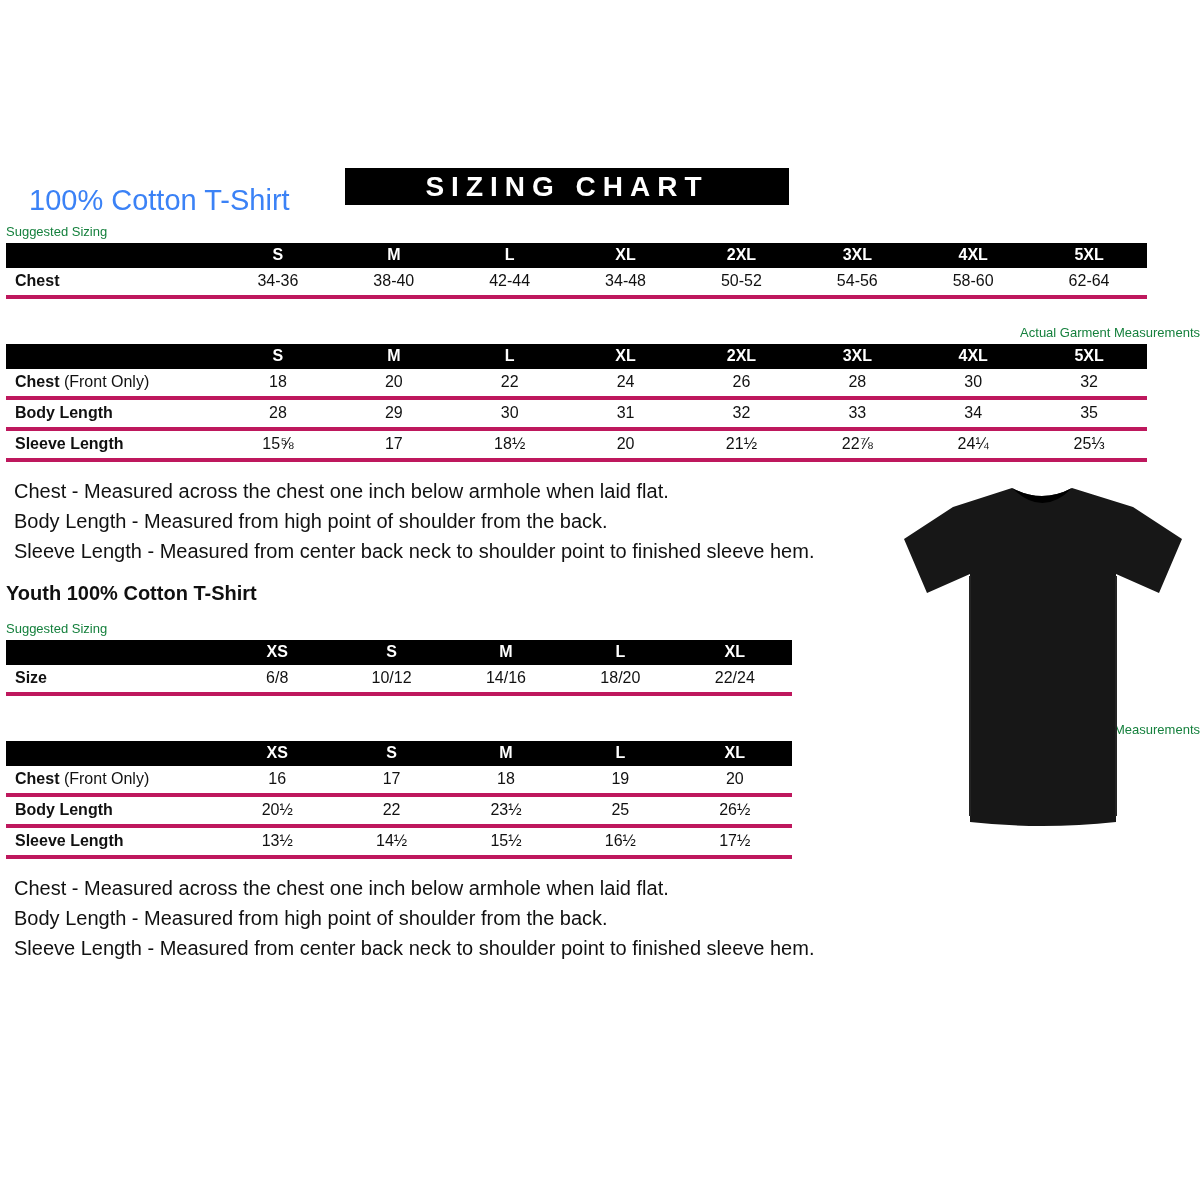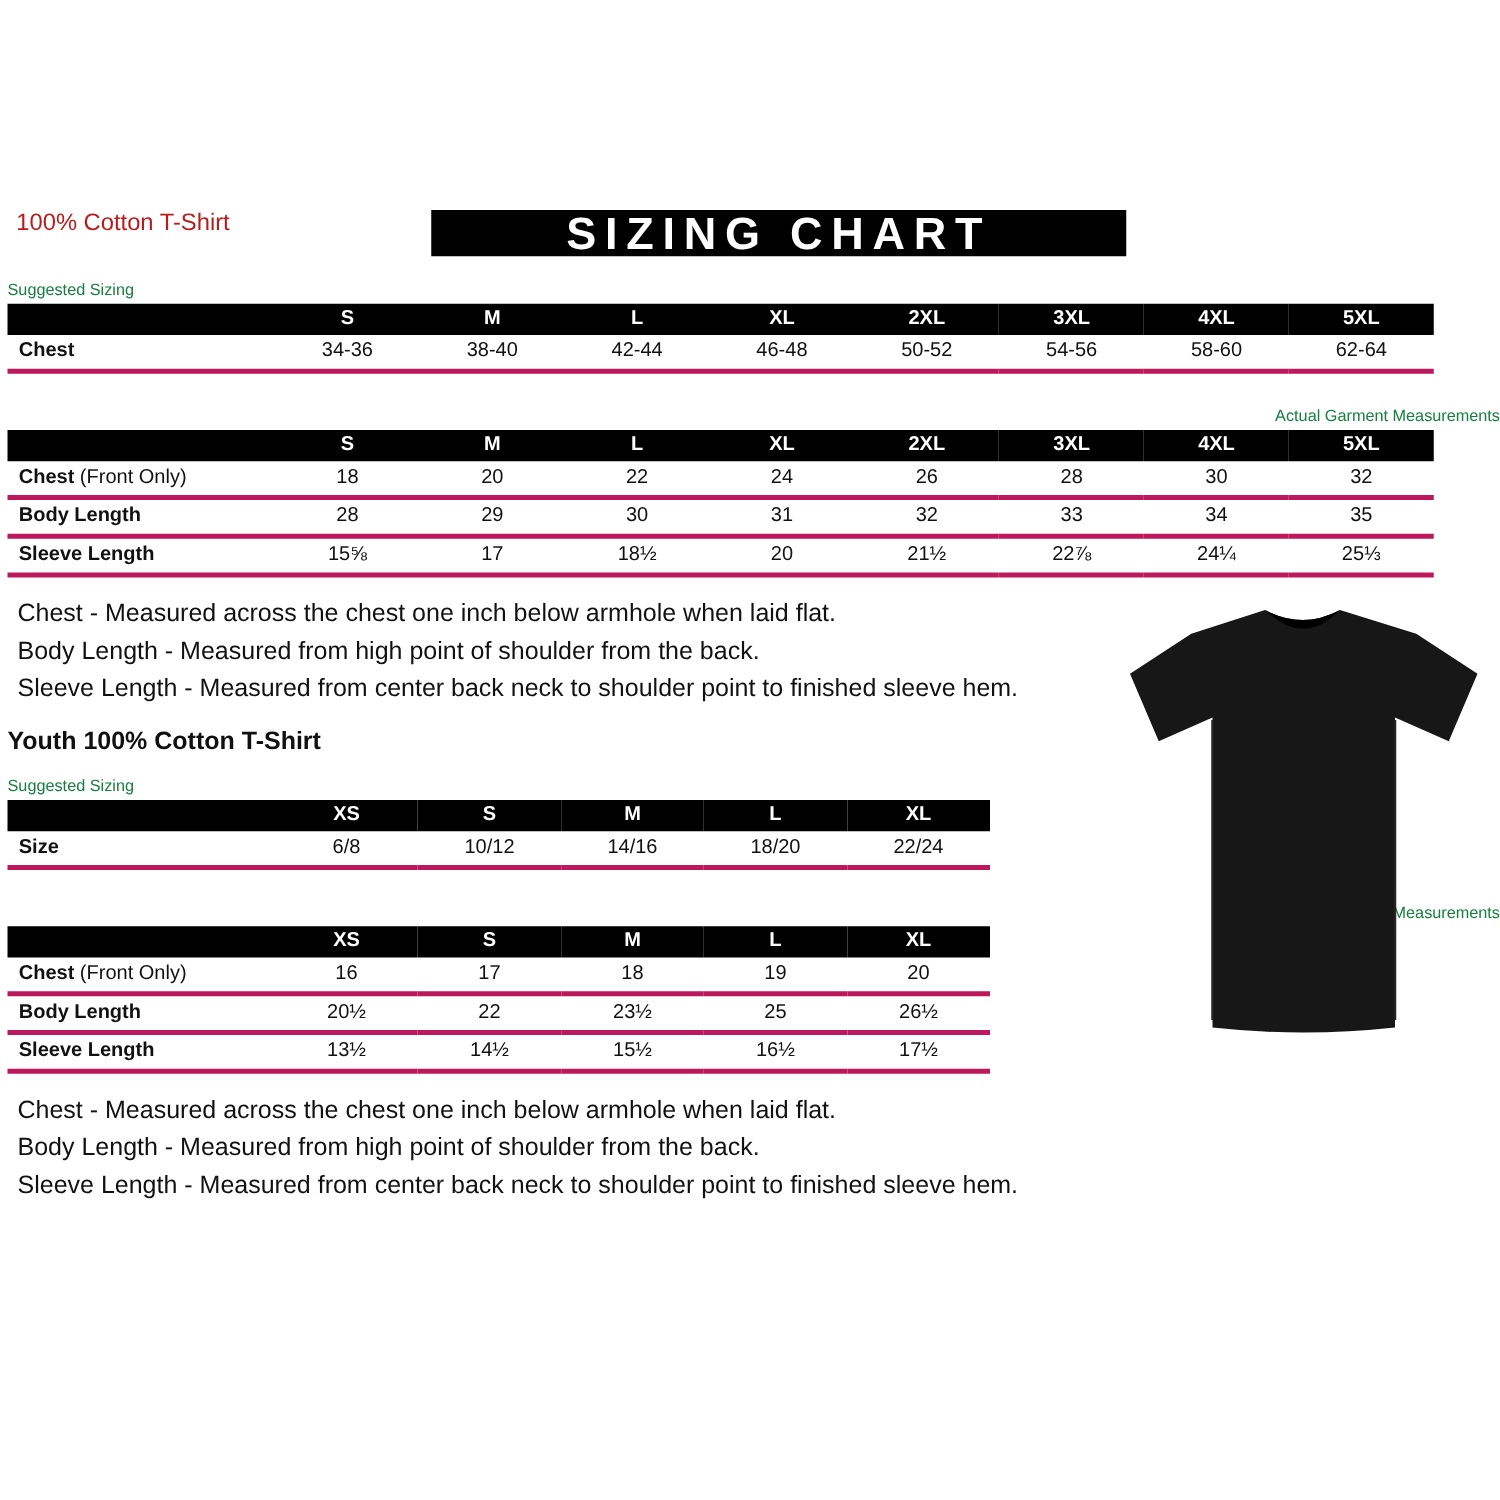--- a/index.html
+++ b/index.html
@@ -1,25 +1,25 @@
 <!DOCTYPE html>
 <html><head>
 <meta charset="utf-8">
 <style>
   html,body{margin:0;padding:0;background:#fff;}
   .page{
     position:relative;width:1200px;height:1200px;background:#fff;
     font-family:"Liberation Sans", sans-serif;color:#111;overflow:hidden;
   }
   .top-row{position:relative;margin-top:166px;height:42px;}
-  .page-title{position:absolute;left:13px;top:2px;margin:0;font-size:19px;font-weight:400;color:#b91c1c;}
+  .page-title{position:absolute;left:13px;top:2px;margin:16px;font-size:29px;font-weight:400;color:#3b82f6;}
   .banner{
-    position:absolute;left:345px;top:2px;width:556px;height:37px;background:#000;color:#fff;
+    position:absolute;left:345px;top:2px;width:444px;height:37px;background:#000;color:#fff;
     display:flex;align-items:center;justify-content:center;
-    font-size:36px;font-weight:700;letter-spacing:7px;
+    font-size:28px;font-weight:700;letter-spacing:7px;
   }
   .section-label{margin:16px 0 4px 6px;font-size:13px;color:#15803d;}
   .section-label.gap{margin-top:26px;text-align:right;}
   table.size-table{margin-left:6px;border-collapse:collapse;table-layout:fixed;}
   table.adult-table{width:1141px;}
   table.youth-table{width:786px;}
   .size-table th{
     background:#000;color:#fff;font-size:16px;font-weight:700;padding:3px 0 4px;text-align:center;
   }
   .size-table td{
@@ -56,21 +56,21 @@
           <th>4XL</th>
           <th>5XL</th>
         </tr>
       </thead>
       <tbody>
         <tr>
           <td class="label-col"><b>Chest</b></td>
           <td>34-36</td>
           <td>38-40</td>
           <td>42-44</td>
-          <td>46-48</td>
+          <td>34-48</td>
           <td>50-52</td>
           <td>54-56</td>
           <td>58-60</td>
           <td>62-64</td>
         </tr>
       </tbody>
     </table>
 
   <div class="section-label gap">Actual Garment Measurements</div>
   <table class="size-table adult-table">

